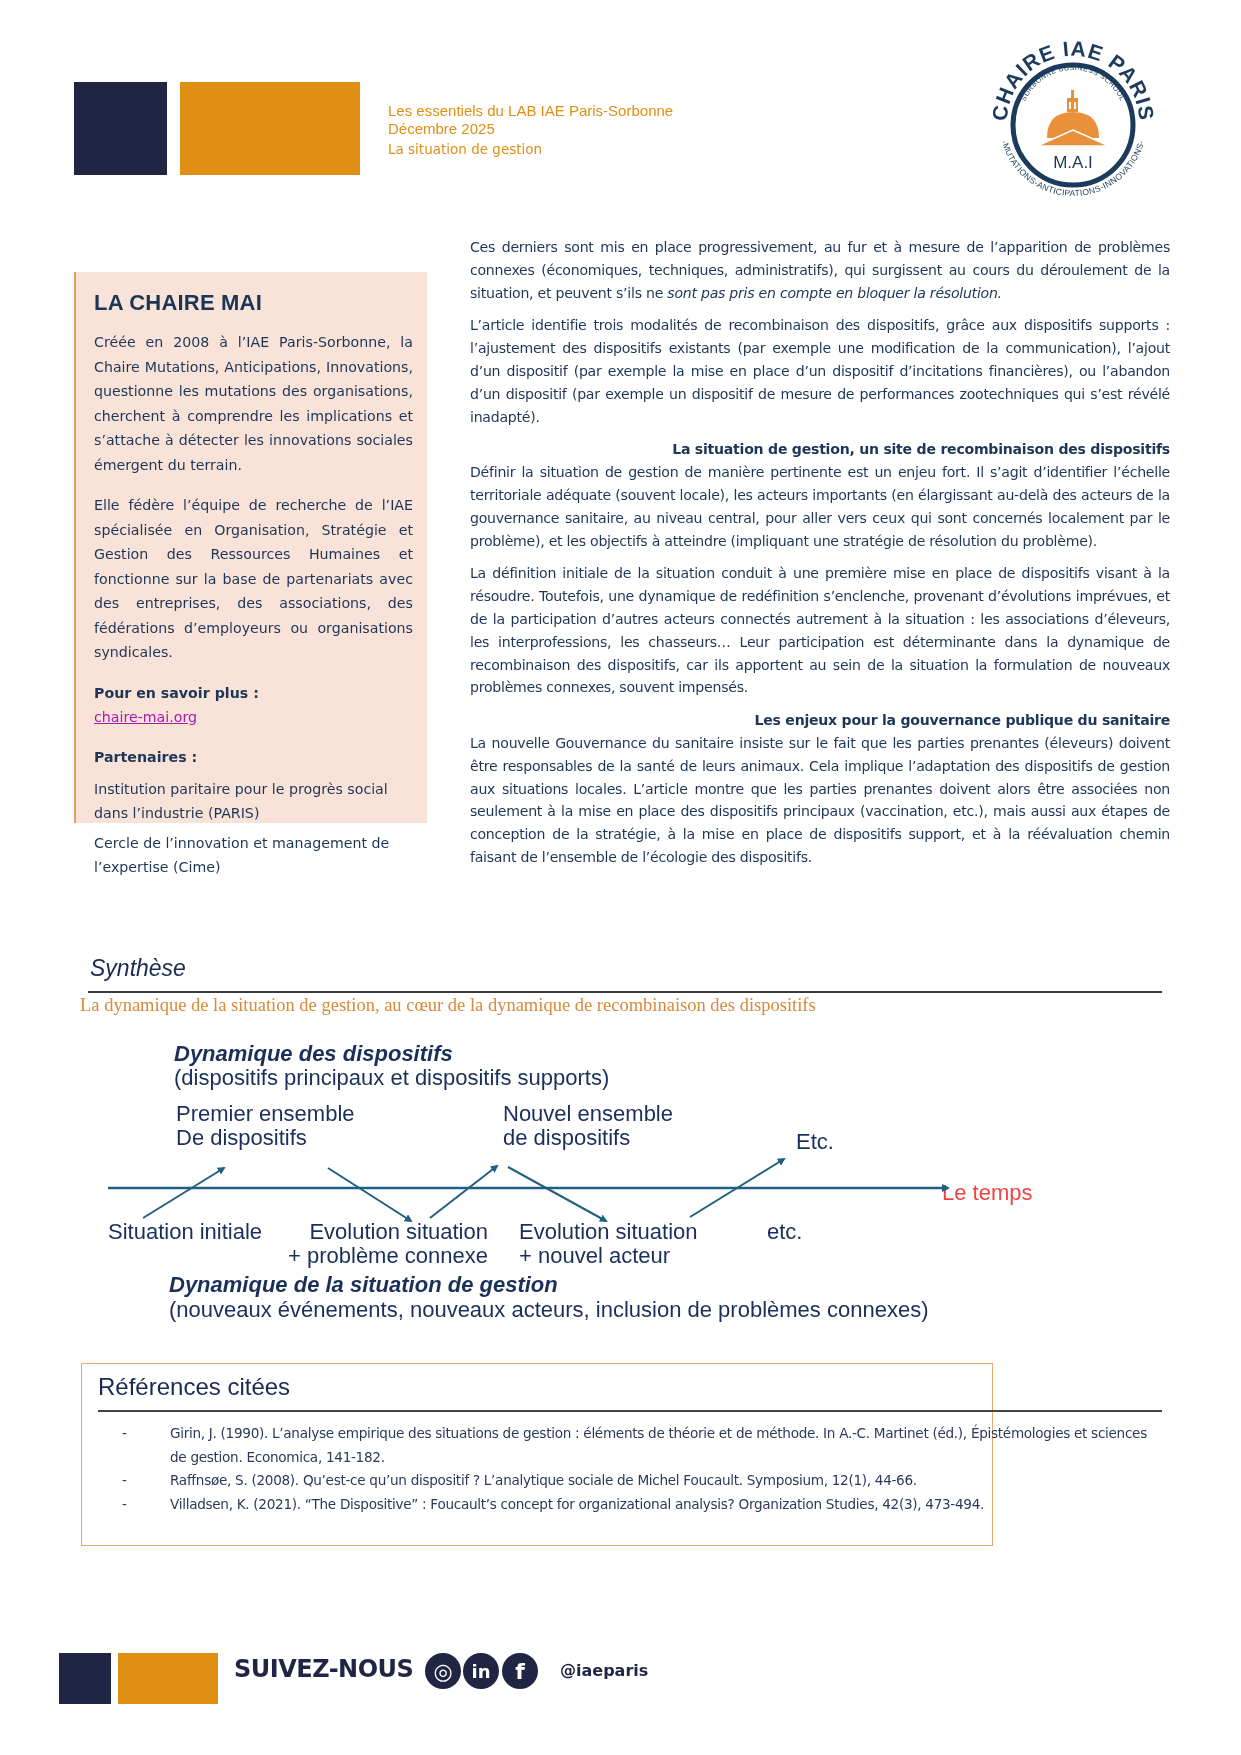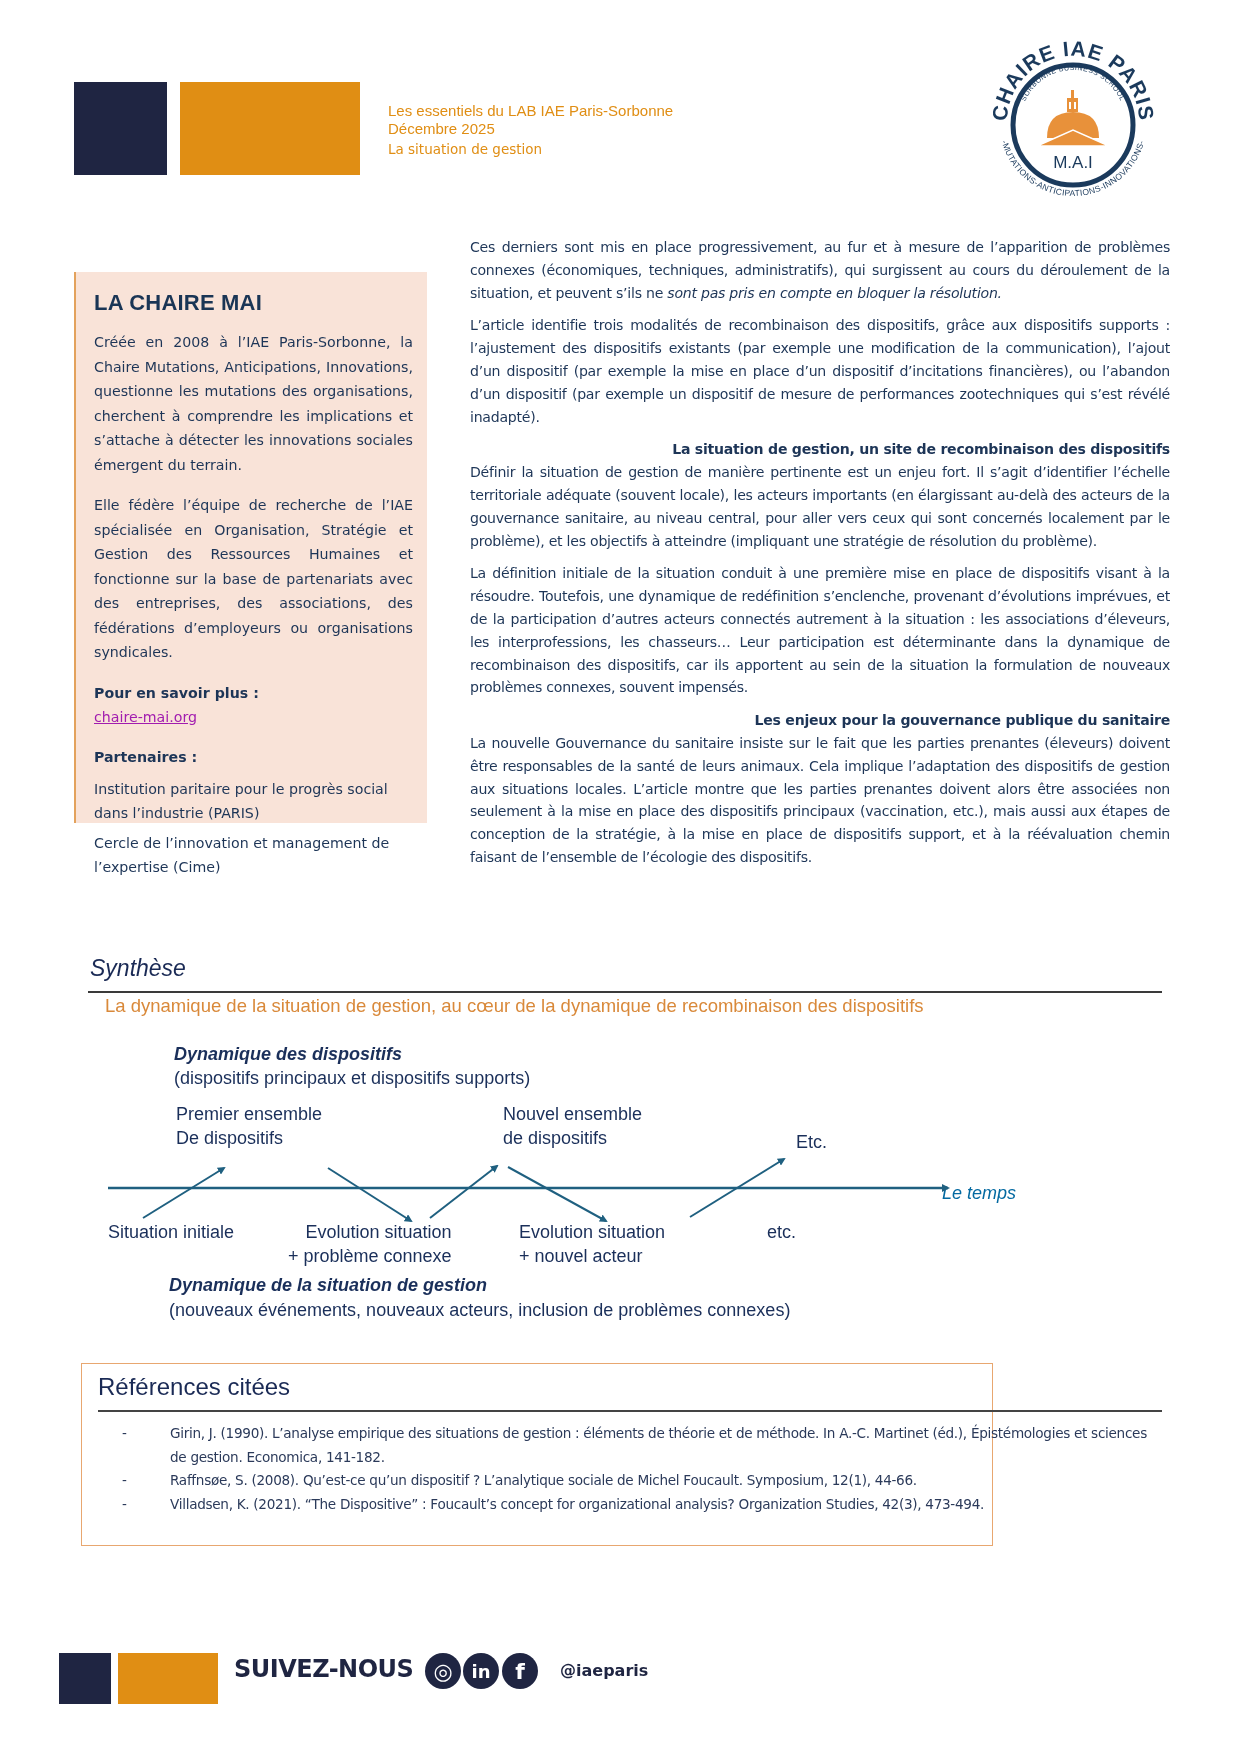--- a/index.html
+++ b/index.html
@@ -32,27 +32,27 @@
 
   
   #col { position: absolute; left: 470px; top: 236px; width: 700px; font-family: "DejaVu Sans", sans-serif; font-size: 14.1px; line-height: 22.8px; color: #1d3557; }
   #col p { margin: 0 0 10px; text-align: justify; letter-spacing: -0.25px; }
   #col .sub-h { font-weight: bold; margin: 0; letter-spacing: -0.25px; text-align: right; }
   #col em { font-style: italic; }
 
   
   #synth-title { position: absolute; left: 90px; top: 955px; font-family: "Liberation Sans", sans-serif; font-style: italic; font-size: 23px; color: #1a2a55; }
   #synth-rule { position: absolute; left: 88px; top: 991px; width: 1074px; height: 0; border-top: 2px solid #3a3a3a; }
-  #synth-sub { position: absolute; left: 105px; top: 995px; font-family: Liberation Sans, sans-serif; font-size: 18.5px; color: #d9893a; white-space: nowrap; }
+  #synth-sub { position: absolute; left: 80px; top: 995px; font-family: Liberation Serif, serif; font-size: 18.5px; color: #d9893a; white-space: nowrap; }
 
   
   #diagram { position: absolute; left: 0; top: 0; width: 1241px; height: 1755px; pointer-events: none; }
-  .dg { position: absolute; font-family: "Liberation Sans", sans-serif; color: #1a2f5a; font-size: 18px; line-height: 24px; white-space: nowrap; }
+  .dg { position: absolute; font-family: "Liberation Sans", sans-serif; color: #1a2f5a; font-size: 22px; line-height: 24px; white-space: nowrap; }
   .dg.bi { font-weight: bold; font-style: italic; }
-  .dg.it { font-style: italic; color: #0369a1; }
+  .dg.it { color: #ef4444; }
 
   
   #refs { position: absolute; left: 81px; top: 1363px; width: 912px; height: 183px; box-sizing: border-box; border: 1.5px solid #e8a770; }
   #refs-title { position: absolute; left: 16px; top: 9px; font-family: "Liberation Sans", sans-serif; font-size: 24px; color: #1a2a55; }
   #refs-rule { position: absolute; left: 16px; top: 46px; width: 1064px; border-top: 2px solid #444; }
   #refs ul { position: absolute; left: 40px; top: 58px; margin: 0; padding: 0; list-style: none; width: 1040px; }
   #refs li { position: relative; padding-left: 48px; font-family: "DejaVu Sans", sans-serif; font-size: 13.6px; line-height: 23.5px; color: #2b3a5a; letter-spacing: -0.3px; }
   #refs li .dash { position: absolute; left: 0; top: 0; }
 
   

